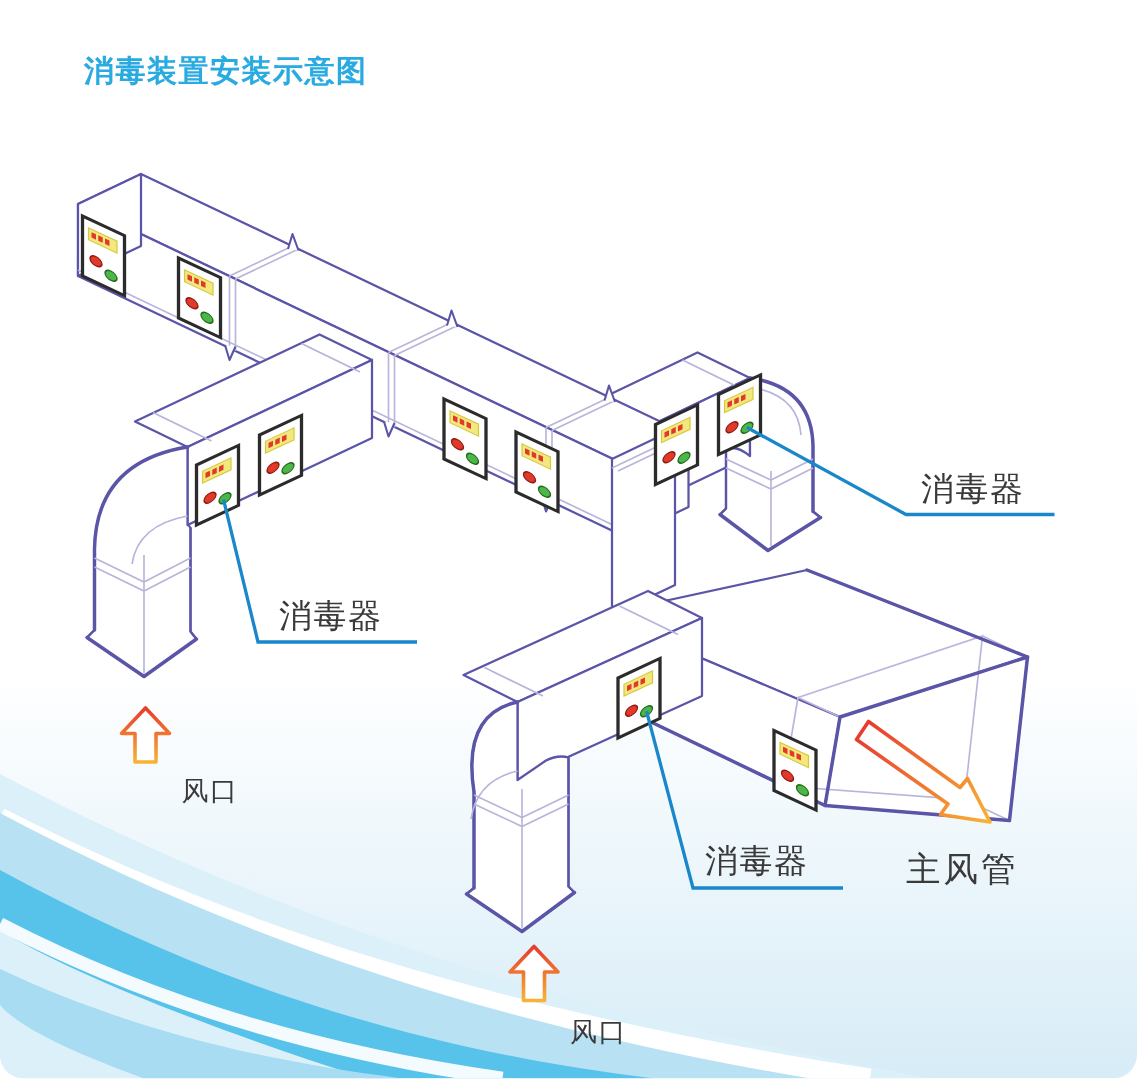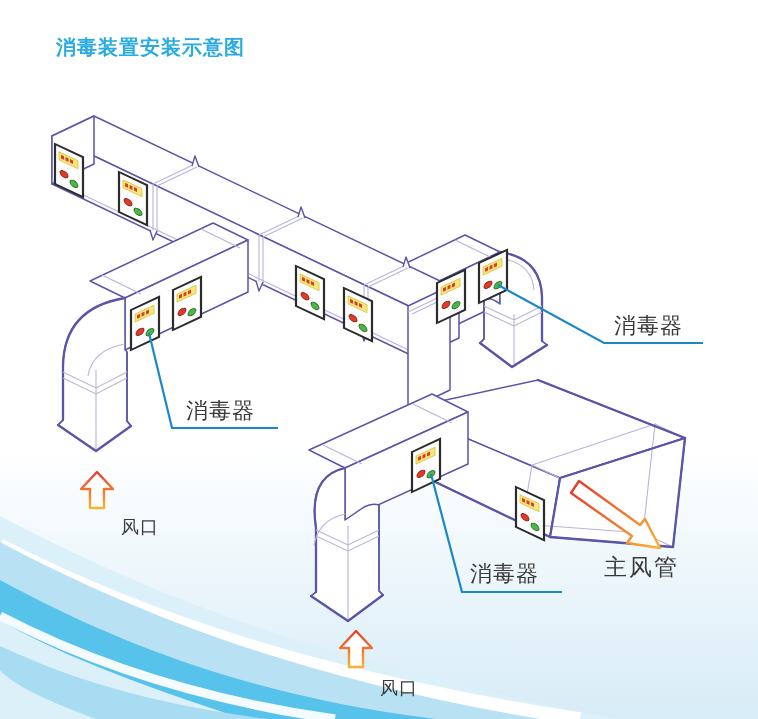--- a/index.html
+++ b/index.html
@@ -1,27 +1,28 @@
 <!DOCTYPE html>
 <html style="--title: #29abe2; --text: #3a3a3a; --duct: #5b55a8; --duct-light: #b9b4da; --leader: #1a87cb; --panel-frame: #2b2b2b; --panel-strip: #f2e87e; --panel-strip-edge: #d6c83c; --panel-red: #e2392b; --panel-green: #4db648; --arrow-red: #e73c2e; --arrow-yellow: #f9b233; --swoosh-strong: #58c3ea; --swoosh-mid: #b8e2f4; --swoosh-soft: #a7dcf2; --swoosh-pale: #dcf0fa; --bg-bottom: #d7ecf7;"><head>
 <meta charset="utf-8">
 <style>
   html,body{margin:0;padding:0;background:#fff;}
   #stage{
     position:relative;width:758px;height:719px;overflow:hidden;background:#fff;
     font-family:"DejaVu Sans","Liberation Sans",sans-serif;
+    border-radius:16px;
   }
   #stage svg{position:absolute;left:0;top:0;}
   .page-title{
     position:absolute;left:56px;top:34px;font-size:20px;font-weight:bold;
     color:var(--title,#29abe2);letter-spacing:1px;white-space:nowrap;
   }
   .lbl{position:absolute;color:var(--text,#3a3a3a);white-space:nowrap;font-family:Liberation Serif, serif;}
   .lbl-disinfector{font-size:22px;letter-spacing:1px;}
-  .lbl-mainduct{font-size:23px;font-weight:500;letter-spacing:2px;}
+  .lbl-mainduct{font-size:23px;font-weight:500;letter-spacing:2px;margin-top:12px;}
   .lbl-vent{font-size:18px;letter-spacing:1px;margin-left:43px;}
   
   .d  {fill:#fff;stroke:var(--duct,#5b55a8);stroke-width:1.5;stroke-linejoin:round;}
   .d2 {fill:none;stroke:var(--duct,#5b55a8);stroke-width:2.3;stroke-linecap:round;stroke-linejoin:round;}
   .sd {fill:none;stroke:var(--duct,#5b55a8);stroke-width:1.5;stroke-linecap:round;}
   .dl {fill:none;stroke:var(--duct-light,#b9b4da);stroke-width:1.1;}
   .ear{fill:#fff;stroke:var(--duct,#5b55a8);stroke-width:1.4;stroke-linejoin:round;}
   .ld {fill:none;stroke:var(--leader,#1a87cb);stroke-width:2.2;}
   .arrow{fill:#fff;stroke-width:2.4;stroke-linejoin:round;}
 </style>

